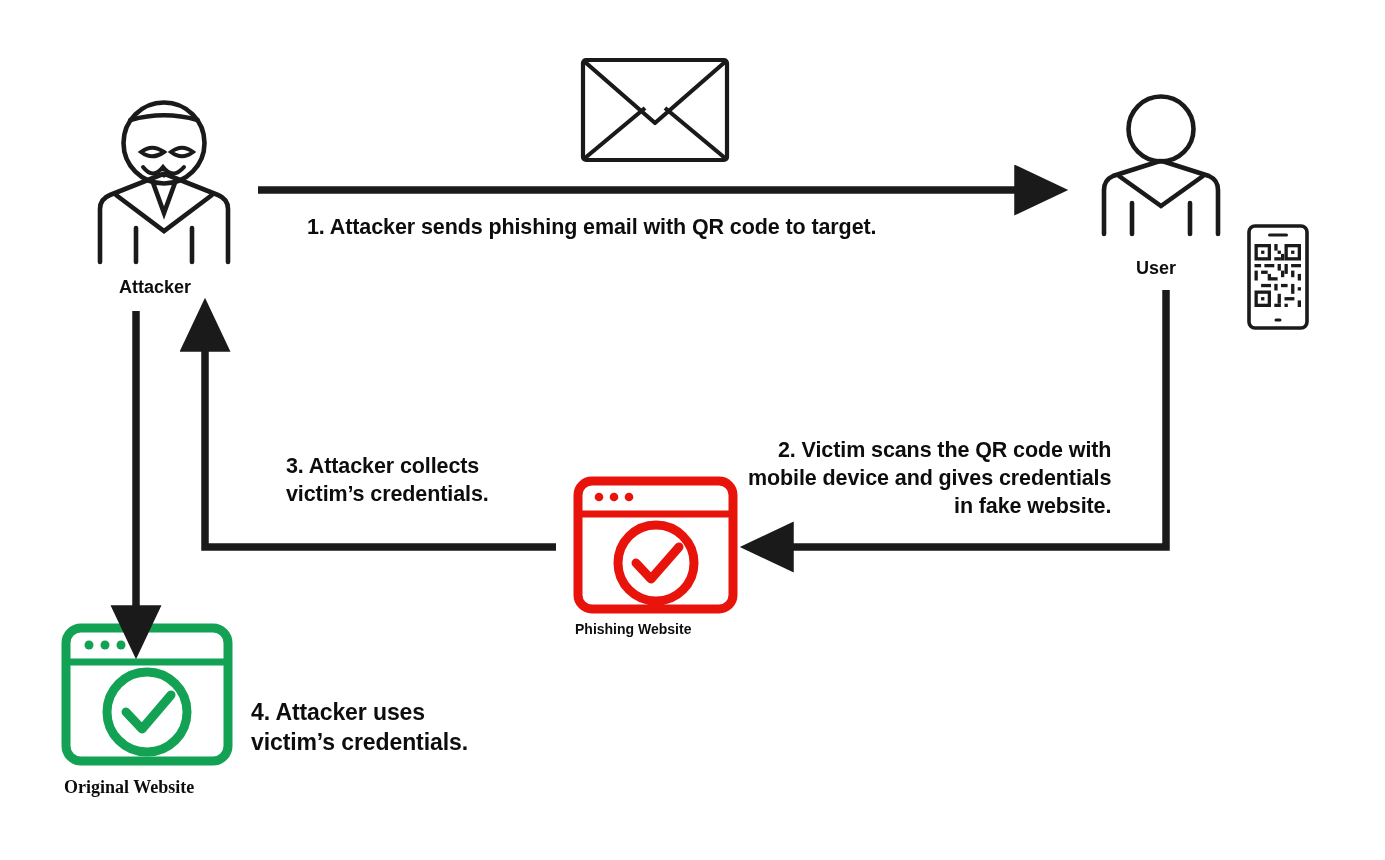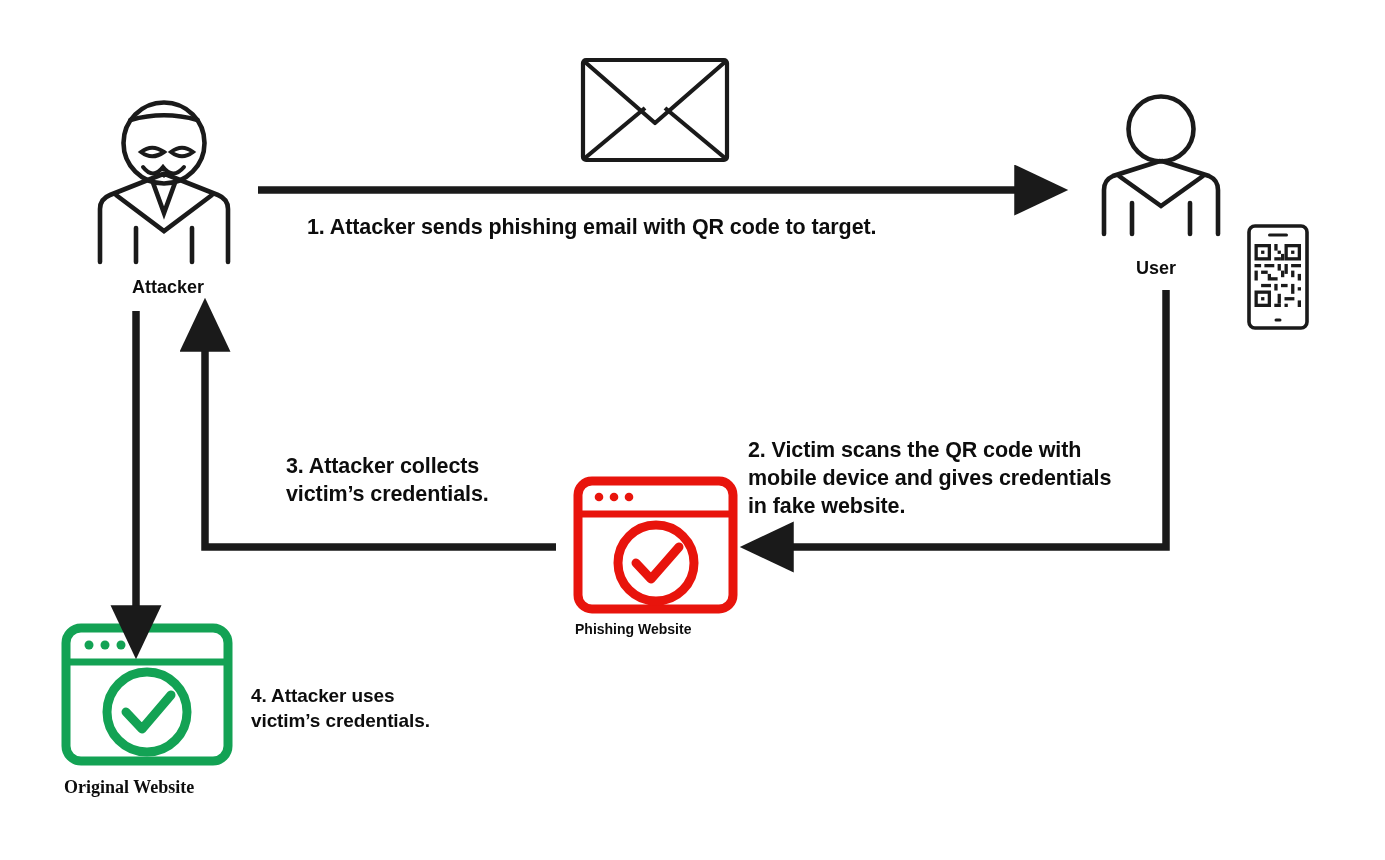--- a/index.html
+++ b/index.html
@@ -43,36 +43,36 @@
   }
   #step1 {
     left: 307px;
     top: 214px;
     font-size: 21.5px;
   }
   #step2 {
     left: 748px;
     top: 437px;
     font-size: 21.5px;
+    text-align: right;
   }
   #step3 {
     left: 286px;
     top: 453px;
     font-size: 21.5px;
   }
   #step4 {
     left: 251px;
-    top: 684px;
-    font-size: 19px;
+    top: 698px;
+    font-size: 23px;
   }
   #label-attacker {
     left: 119px;
     top: 277px;
     font-size: 18px;
-    margin-left: 13px;
   }
   #label-user {
     left: 1136px;
     top: 258px;
     font-size: 18px;
   }
   #label-phishing {
     left: 575px;
     top: 621px;
     font-size: 14px;

